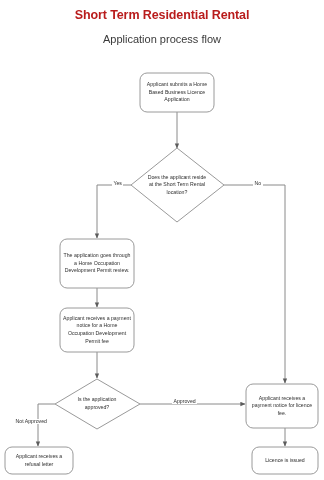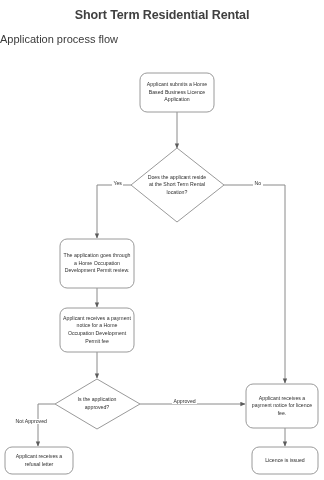--- a/index.html
+++ b/index.html
@@ -25,28 +25,28 @@
   }
   .title {
     position: absolute;
     left: 0;
     top: 8px;
     width: 324px;
     text-align: center;
     font-size: 12.5px;
     font-weight: bold;
     letter-spacing: -0.1px;
-    color: #404040;
+    color: #b91c1c;
   }
   .subtitle {
     position: absolute;
     left: 0;
     top: 33px;
     width: 324px;
-    text-align: left;
+    text-align: center;
     font-size: 11px;
     font-weight: normal;
     color: #3a3a3a;
   }
   
   svg#edges {
     position: absolute;
     left: 0;
     top: 0;
     width: 324px;

